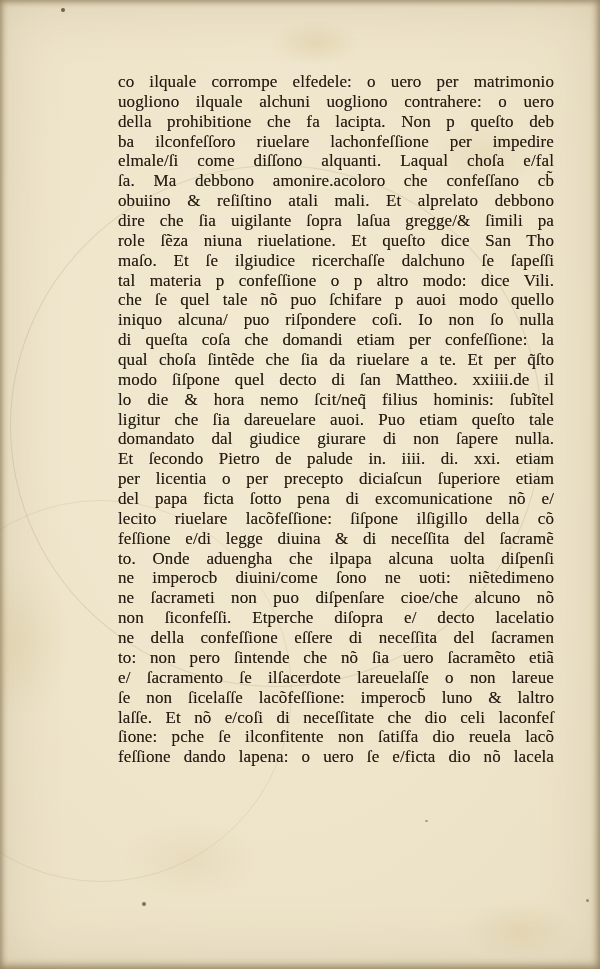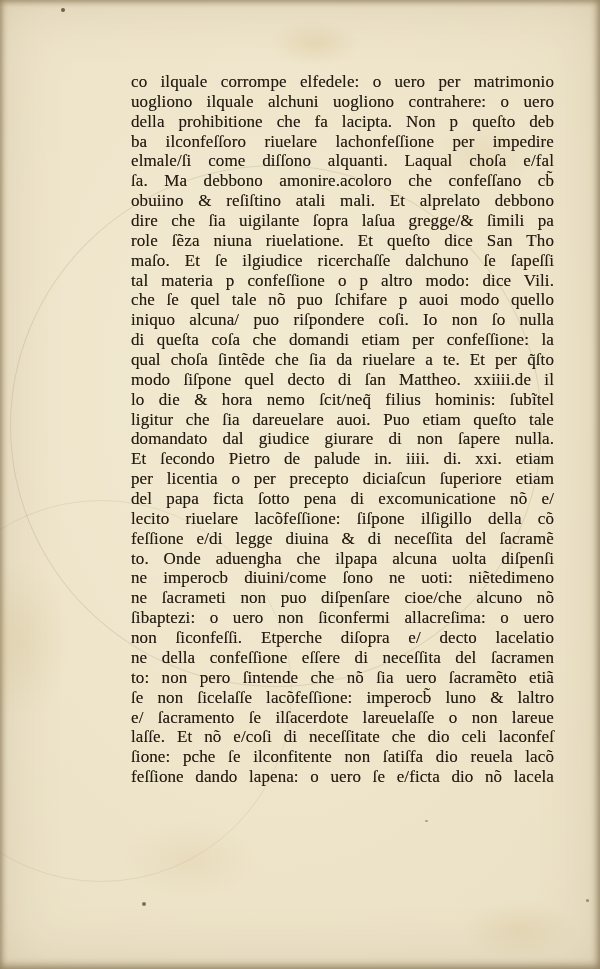--- a/index.html
+++ b/index.html
@@ -78,21 +78,20 @@
     line-height: 19.86px;
     letter-spacing: 0.1px;
     text-shadow: 0 0 0.6px rgba(45,32,18,0.55);
   }
   .line {
     text-align: justify;
     text-align-last: justify;
     white-space: normal;
     height: 19.86px;
     overflow: visible;
-    margin-left: 13px;
   }
 </style>
 </head>
 <body>
 
 <div class="page">
 
   <div class="platemark c1"></div>
   <div class="platemark c2"></div>
 
@@ -129,24 +128,23 @@
     <div class="line">ligitur che ſia dareuelare auoi. Puo etiam queſto tale</div>
     <div class="line">domandato dal giudice giurare di non ſapere nulla.</div>
     <div class="line">Et ſecondo Pietro de palude in. iiii. di. xxi. etiam</div>
     <div class="line">per licentia o per precepto diciaſcun ſuperiore etiam</div>
     <div class="line">del papa ficta ſotto pena di excomunicatione nõ e/</div>
     <div class="line">lecito riuelare lacõfeſſione: ſiſpone ilſigillo della cõ</div>
     <div class="line">feſſione e/di legge diuina &amp; di neceſſita del ſacramẽ</div>
     <div class="line">to. Onde aduengha che ilpapa alcuna uolta diſpenſi</div>
     <div class="line">ne imperocb diuini/come ſono ne uoti: niẽtedimeno</div>
     <div class="line">ne ſacrameti non puo diſpenſare cioe/che alcuno nõ</div>
-    <div class="line">ſibaptezi: o uero non ſiconfermi allacreſima: o uero</div>
     <div class="line">non ſiconfeſſi. Etperche diſopra e/ decto lacelatio</div>
     <div class="line">ne della confeſſione eſſere di neceſſita del ſacramen</div>
     <div class="line">to: non pero ſintende che nõ ſia uero ſacramẽto etiã</div>
+    <div class="line">e/ ſacramento ſe ilſacerdote lareuelaſſe o non lareue</div>
     <div class="line">ſe non ſicelaſſe lacõfeſſione: imperocb̃ luno &amp; laltro</div>
-    <div class="line">e/ ſacramento ſe ilſacerdote lareuelaſſe o non lareue</div>
     <div class="line">laſſe. Et nõ e/coſi di neceſſitate che dio celi laconfeſ</div>
     <div class="line">ſione: pche ſe ilconfitente non ſatiſfa dio reuela lacõ</div>
     <div class="line">feſſione dando lapena: o uero ſe e/ficta dio nõ lacela</div>
   </div>
 
 </div>
 
 </body></html>

